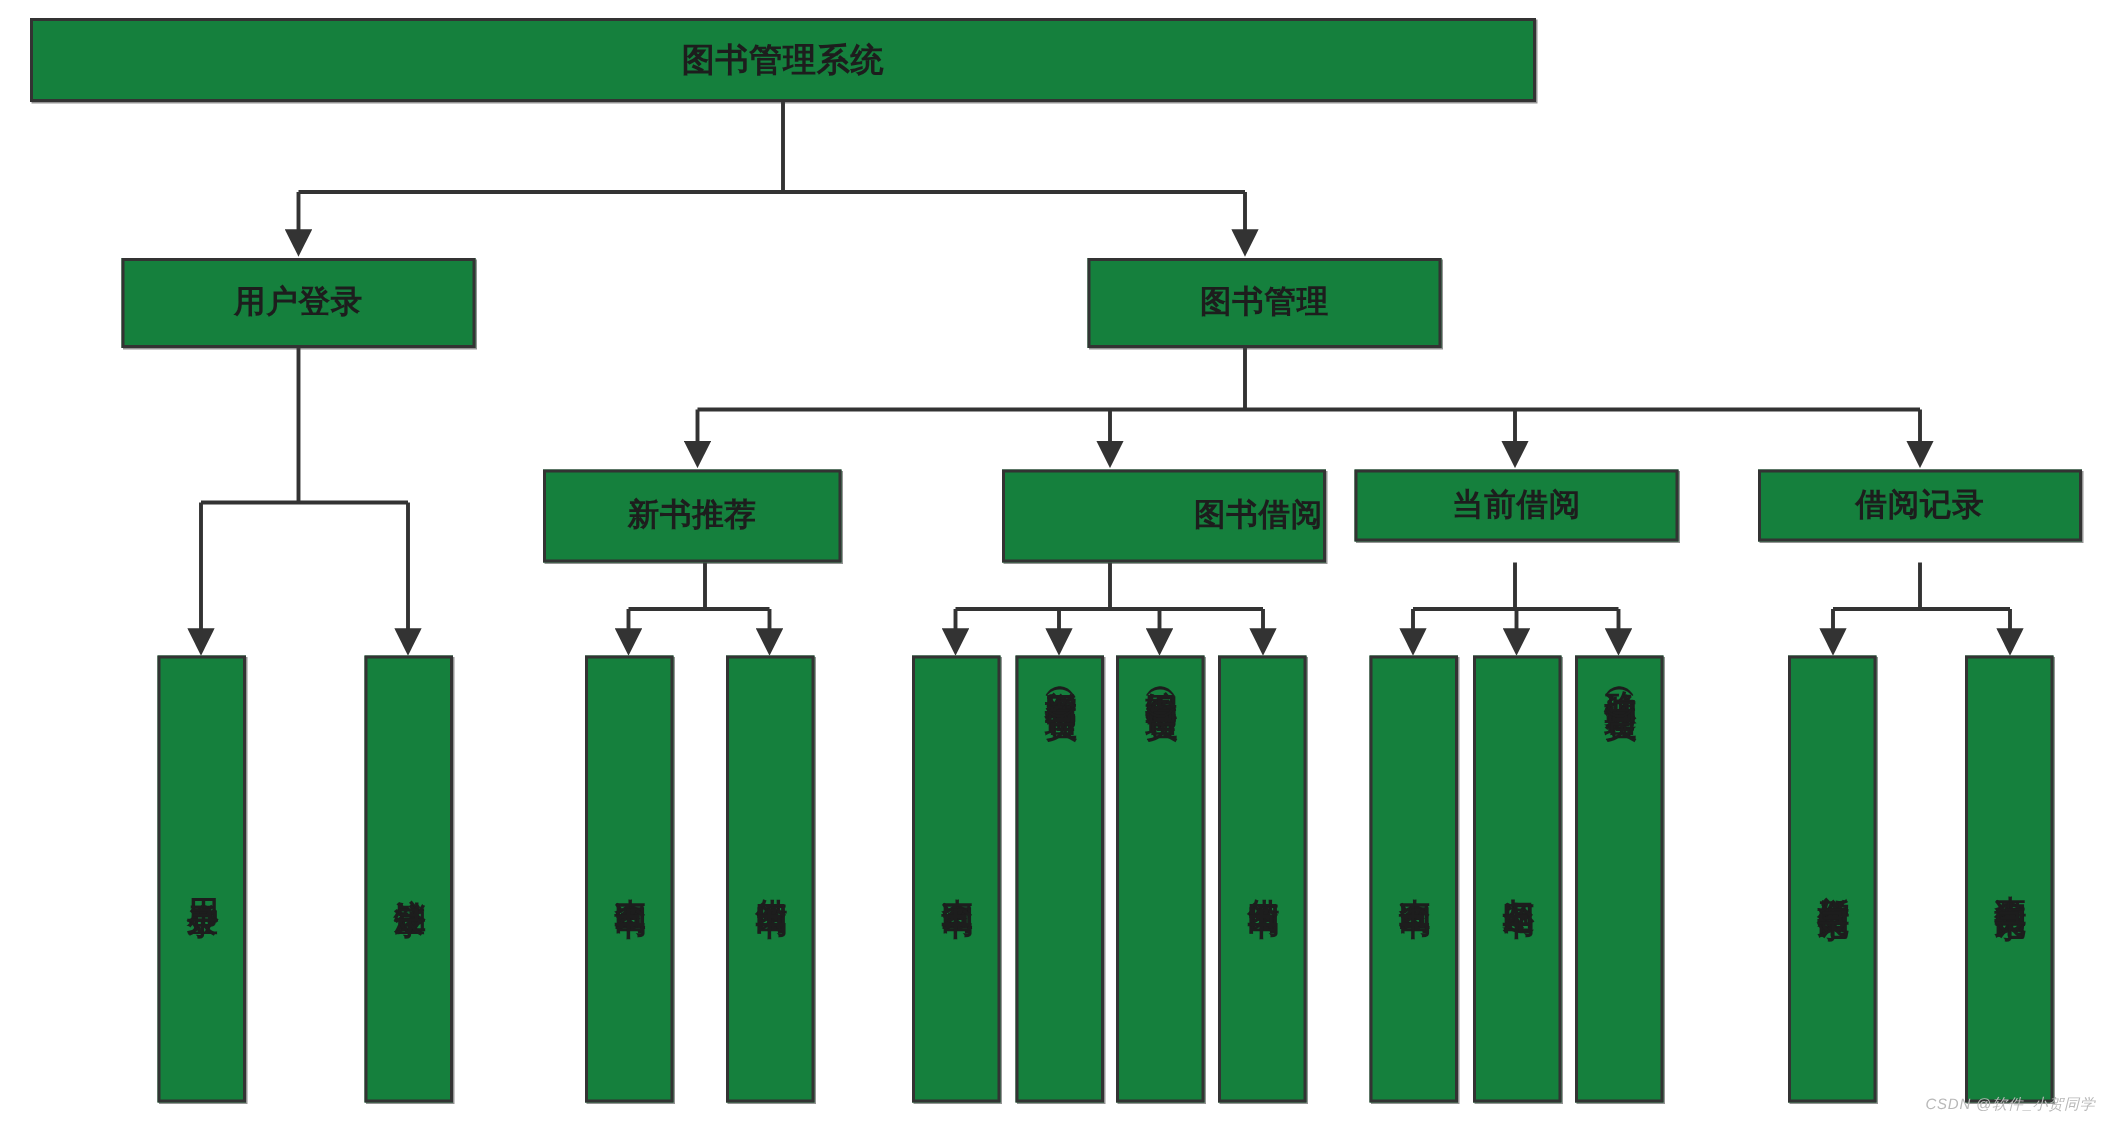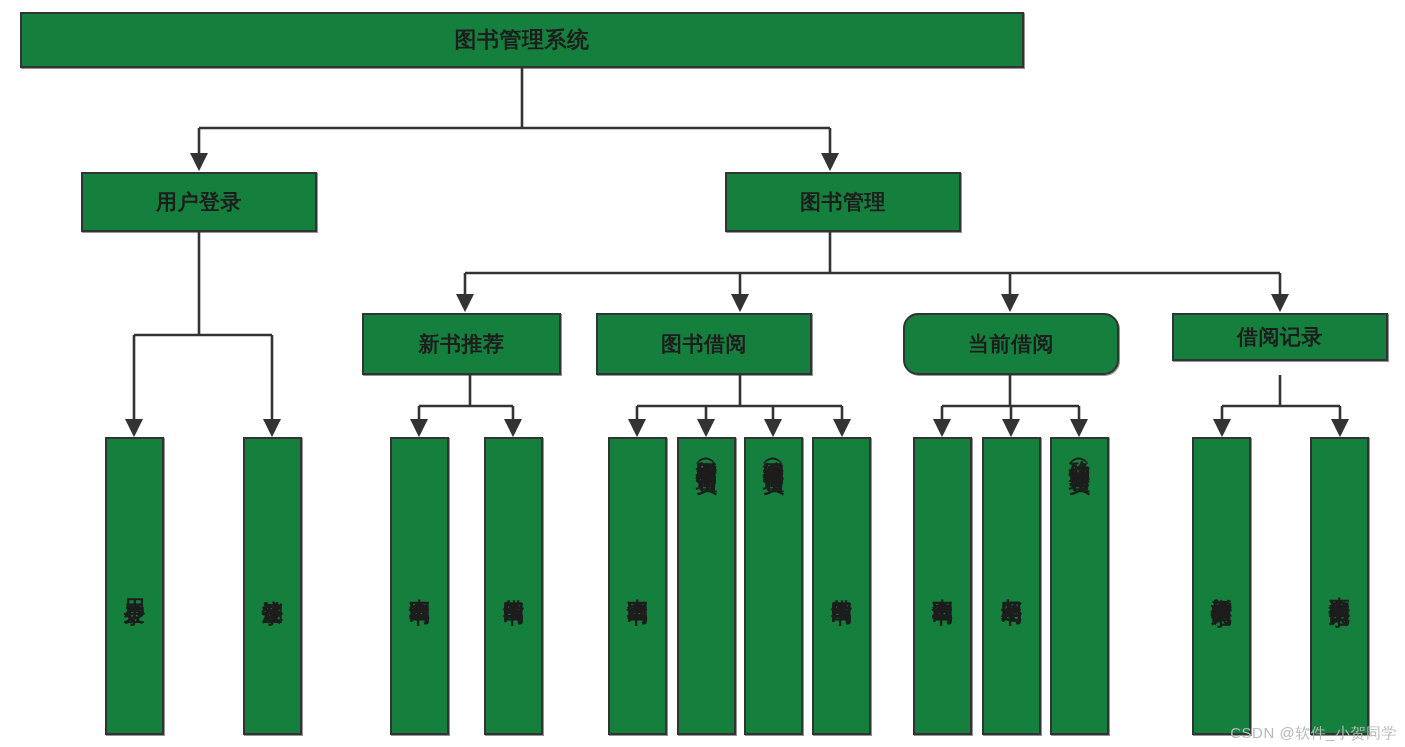--- a/index.html
+++ b/index.html
@@ -54,24 +54,25 @@
   .leaf-inner{
     width:100%;height:100%;
     display:flex;align-items:center;justify-content:center;
   }
   .leaf-inner.top{align-items:flex-start;padding-top:4px;}
 
   #watermark{
     position:absolute;
     right:8px;
     bottom:4px;
-    font-size:15px;
+    font-size:10px;
     color:#b9b9b9;
     white-space:nowrap;
     letter-spacing:.5px;
+    font-style:italic;
   }
 </style>
 </head>
 <body>
 
 <div id="diagram-root">
 
   <svg class="edges" viewBox="0 0 1405 747" xmlns="http://www.w3.org/2000/svg">
     <defs>
       <marker id="arrow" viewBox="0 0 12 12" refX="6" refY="6" markerWidth="7" markerHeight="7" orient="auto-start-reverse">
@@ -131,25 +132,25 @@
   </div>
 
   <div class="node level2" style="left:712px;top:172px;width:236px;height:60px;margin-left:13px;">
     <span class="node-label">图书管理</span>
   </div>
 
   <div class="node level3" style="left:362px;top:313px;width:199px;height:62px;">
     <span class="node-label">新书推荐</span>
   </div>
 
-  <div class="node level3" style="left:596px;top:313px;width:216px;height:62px;">
+  <div class="node level3" style="left:668px;top:313px;width:216px;height:62px;justify-content:flex-end;">
     <span class="node-label">图书借阅</span>
   </div>
 
-  <div class="node level3" style="left:903px;top:313px;width:216px;height:62px;border-radius:15px;">
+  <div class="node level3" style="left:903px;top:313px;width:216px;height:48px;">
     <span class="node-label">当前借阅</span>
   </div>
 
   <div class="node level3" style="left:1172px;top:313px;width:216px;height:48px;">
     <span class="node-label">借阅记录</span>
   </div>
 
   <div class="node leaf" style="left:105px;top:437px;width:59px;height:298px;">
     <div class="leaf-inner">
       <span class="node-label">用户登录</span>

